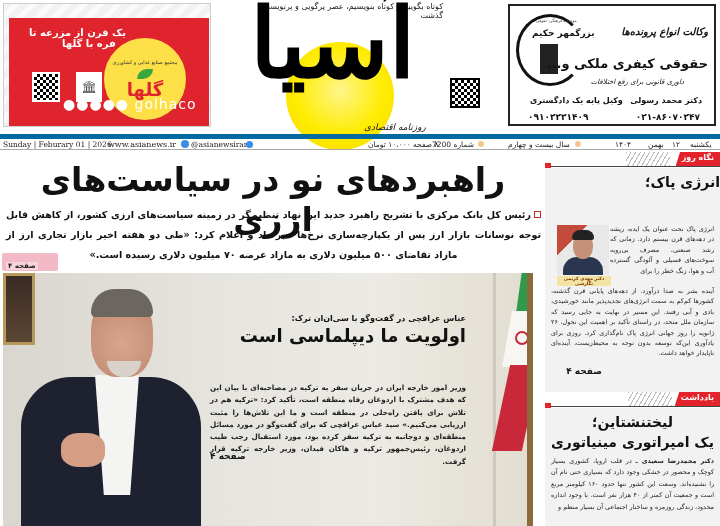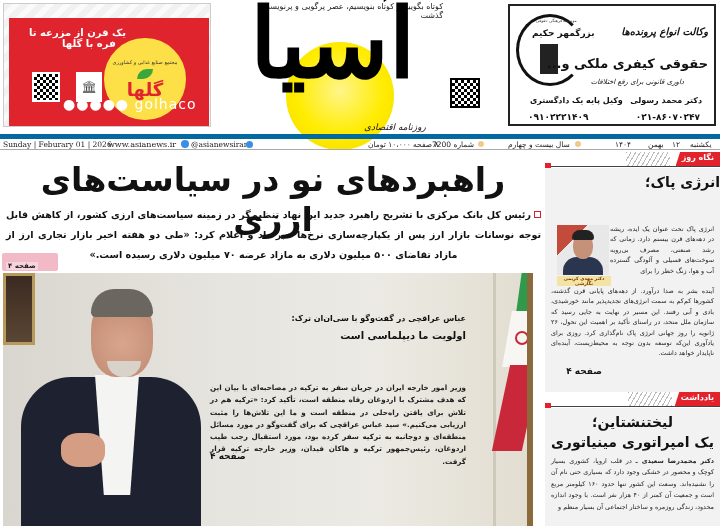--- a/index.html
+++ b/index.html
@@ -192,21 +192,21 @@
     border: 2px solid #c8283a;
   }
   .photo .wood { position: absolute; right: 0; top: 0; width: 6px; height: 253px; background: #8a6a3a; }
 
   .quote-intro {
     position: absolute; left: 240px; top: 314px; width: 226px; direction: rtl; text-align: right;
     font-size: 8px; font-weight: bold;
   }
   .quote-title {
     position: absolute; left: 208px; top: 326px; width: 258px; direction: rtl; text-align: right;
-    font-size: 10px; font-weight: bold; line-height: 19px;
+    font-size: 18px; font-weight: bold; line-height: 19px;
   }
   .quote-body {
     position: absolute; left: 210px; top: 382px; width: 256px; direction: rtl; text-align: justify;
     font-size: 7.2px; line-height: 12.3px; font-weight: bold; color: #222;
   }
   .quote-page {
     position: absolute; left: 210px; top: 451px; font-size: 9px; font-weight: bold; direction: rtl;
   }
 
   

